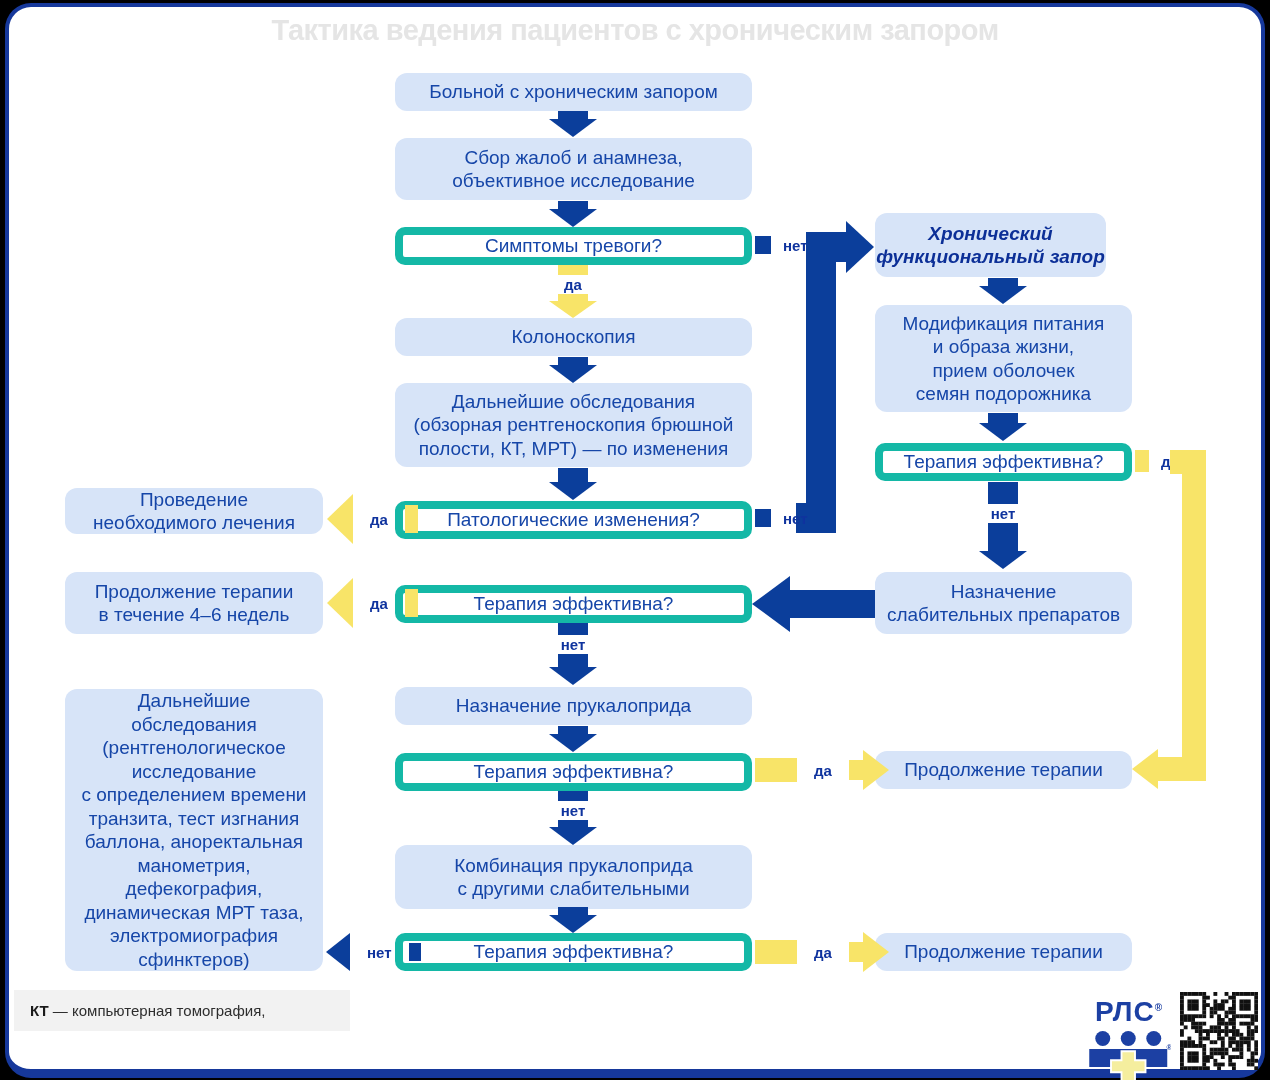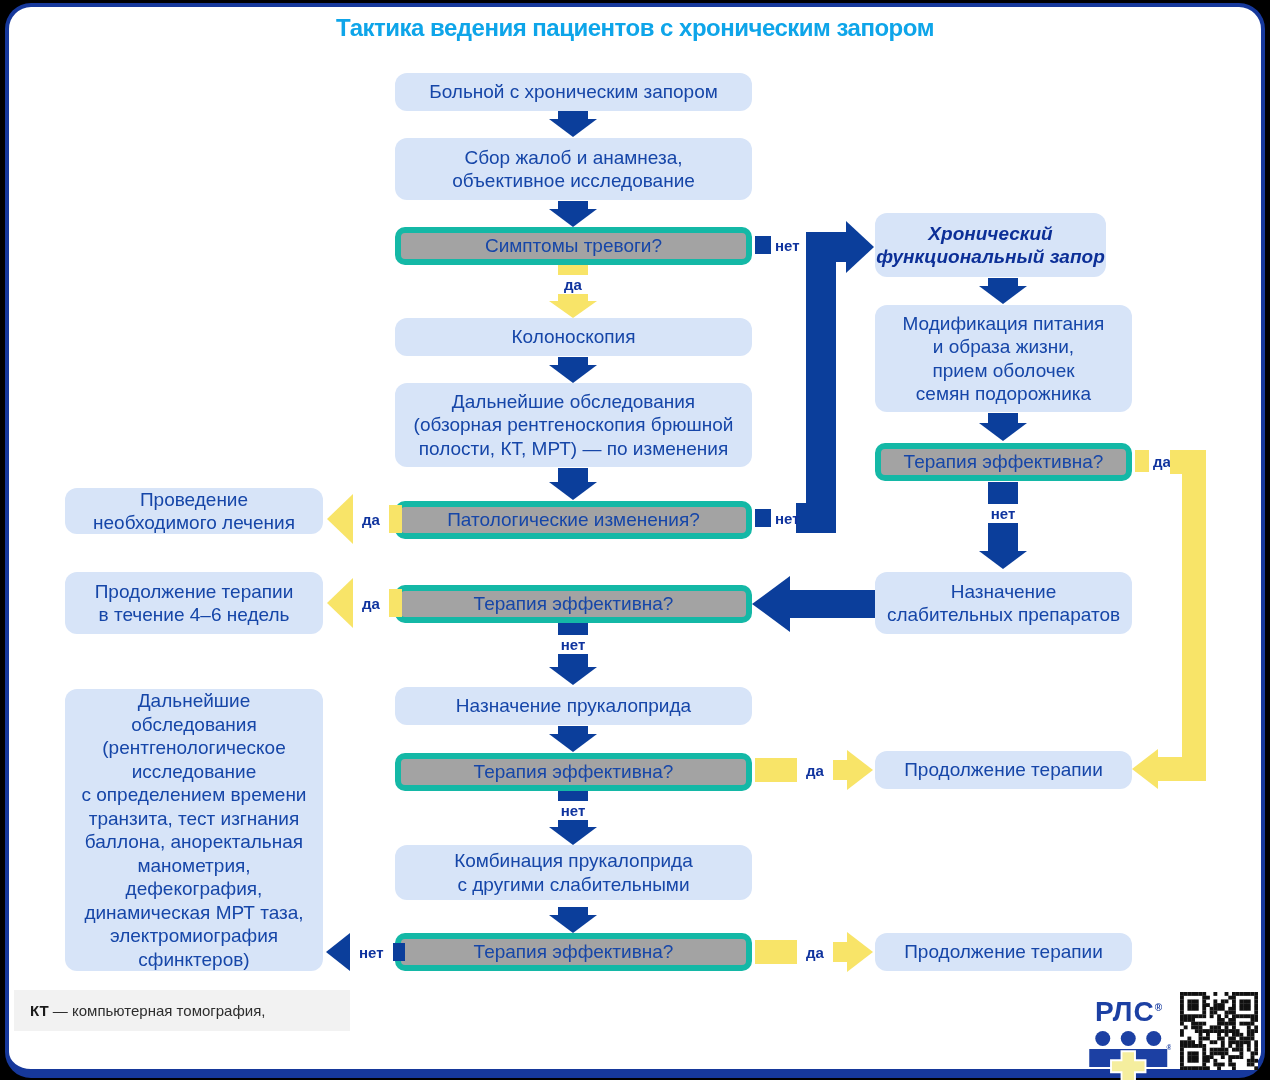--- a/index.html
+++ b/index.html
@@ -1,31 +1,31 @@
 <!DOCTYPE html>
 <html><head>
 <meta charset="utf-8">
 <style>
   html,body{margin:0;padding:0;background:#000;}
   .canvas{position:relative;width:1270px;height:1080px;background:#000;overflow:hidden;
           font-family:"Liberation Sans","DejaVu Sans",sans-serif;}
   .frame{position:absolute;top:3px;left:5px;right:5px;bottom:2px;background:#fff;
          border:4px solid #16389b;border-bottom-width:9px;border-radius:26px;}
-  .title{position:absolute;left:0;right:0;top:14px;text-align:center;font-size:24px;
-         font-weight:700;color:#0ea5e9;letter-spacing:-0.5px;}
+  .title{position:absolute;left:0;right:0;top:14px;text-align:center;font-size:29px;
+         font-weight:700;color:#e5e5e5;letter-spacing:-0.5px;}
   .box,.decision{position:absolute;display:flex;align-items:center;justify-content:center;
          text-align:center;font-size:19px;line-height:1.23;white-space:pre-line;box-sizing:border-box;}
   .box{background:#d7e4f8;border-radius:12px;color:#1646a8;}
-  .decision{background:#a3a3a3;border:6px solid #14b8a6;border-radius:10px;color:#1646a8;}
+  .decision{background:#ffffff;border:8px solid #14b8a6;border-radius:10px;color:#1646a8;}
   .emph{font-weight:700;font-style:italic;color:#0c2f97;}
   .varrow{position:absolute;display:flex;flex-direction:column;align-items:center;width:60px;}
   .harrow{position:absolute;display:flex;align-items:center;}
   .st{width:30px;}
   .b{background:#0b3e9b;} .y{background:#f8e468;}
-  .elbl{font-size:15px;font-weight:700;color:#0f339e;line-height:17px;padding:1px 4px;background:none;}
+  .elbl{font-size:15px;font-weight:700;color:#0f339e;line-height:17px;padding:1px 12px;background:none;}
   .rect{position:absolute;}
   .tri{width:0;height:0;background:none;}
   .td-b{border-left:24px solid transparent;border-right:24px solid transparent;border-top:18px solid #0b3e9b;}
   .td-y{border-left:24px solid transparent;border-right:24px solid transparent;border-top:17px solid #f8e468;}
   .tl-b-big{border-top:28px solid transparent;border-bottom:28px solid transparent;border-right:38px solid #0b3e9b;}
   .tl-b-sm{border-top:19px solid transparent;border-bottom:19px solid transparent;border-right:24px solid #0b3e9b;}
   .tl-y-big{border-top:25px solid transparent;border-bottom:25px solid transparent;border-right:26px solid #f8e468;}
   .tr-b{border-top:26px solid transparent;border-bottom:26px solid transparent;border-left:28px solid #0b3e9b;}
   .tr-y{border-top:20px solid transparent;border-bottom:20px solid transparent;border-left:26px solid #f8e468;}
   .footnote{position:absolute;left:14px;top:990px;width:336px;box-sizing:border-box;
@@ -49,21 +49,21 @@
 объективное исследование</div>
   <div class="decision" style="left:395px;top:227px;width:357px;height:38px">Симптомы тревоги?</div>
   <div class="box" style="left:395px;top:318px;width:357px;height:38px">Колоноскопия</div>
   <div class="box" style="left:395px;top:383px;width:357px;height:84px">Дальнейшие обследования
 (обзорная рентгеноскопия брюшной
 полости, КТ, МРТ) — по изменения</div>
   <div class="decision" style="left:395px;top:501px;width:357px;height:38px">Патологические изменения?</div>
   <div class="decision" style="left:395px;top:585px;width:357px;height:38px">Терапия эффективна?</div>
   <div class="box" style="left:395px;top:687px;width:357px;height:38px">Назначение прукалоприда</div>
   <div class="decision" style="left:395px;top:753px;width:357px;height:38px">Терапия эффективна?</div>
-  <div class="box" style="left:395px;top:845px;width:357px;height:55px">Комбинация прукалоприда
+  <div class="box" style="left:395px;top:845px;width:357px;height:64px">Комбинация прукалоприда
 с другими слабительными</div>
   <div class="decision" style="left:395px;top:933px;width:357px;height:38px">Терапия эффективна?</div>
 
   <div class="box" style="left:65px;top:488px;width:258px;height:46px">Проведение
 необходимого лечения</div>
   <div class="box" style="left:65px;top:572px;width:258px;height:62px">Продолжение терапии
 в течение 4–6 недель</div>
   <div class="box" style="left:65px;top:689px;width:258px;height:282px;font-size:19px;line-height:23.5px">Дальнейшие
 обследования
 (рентгенологическое

